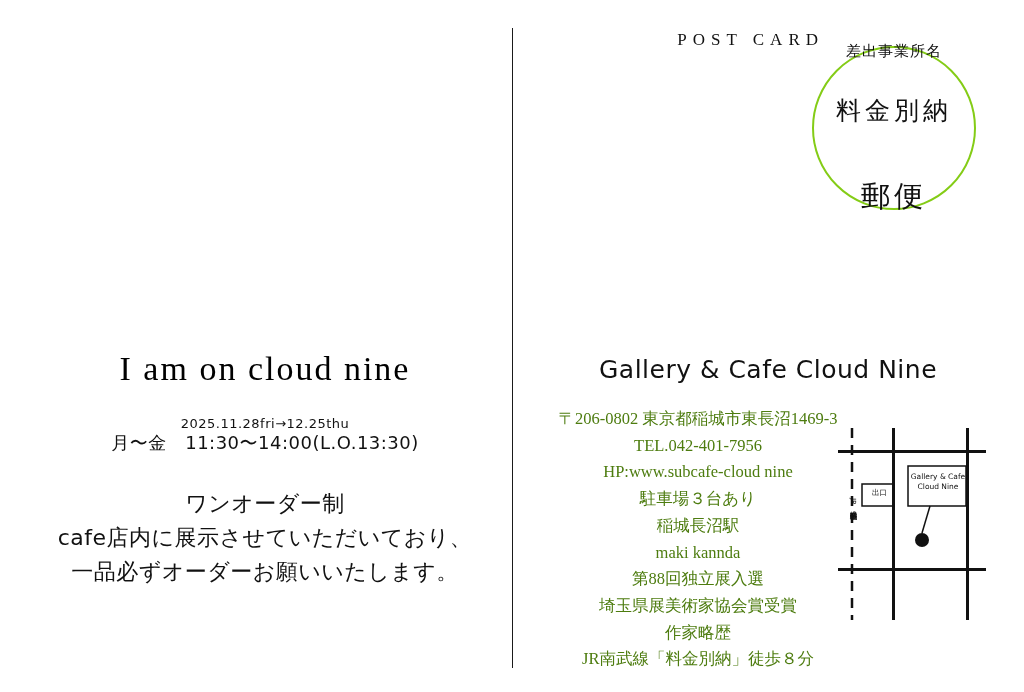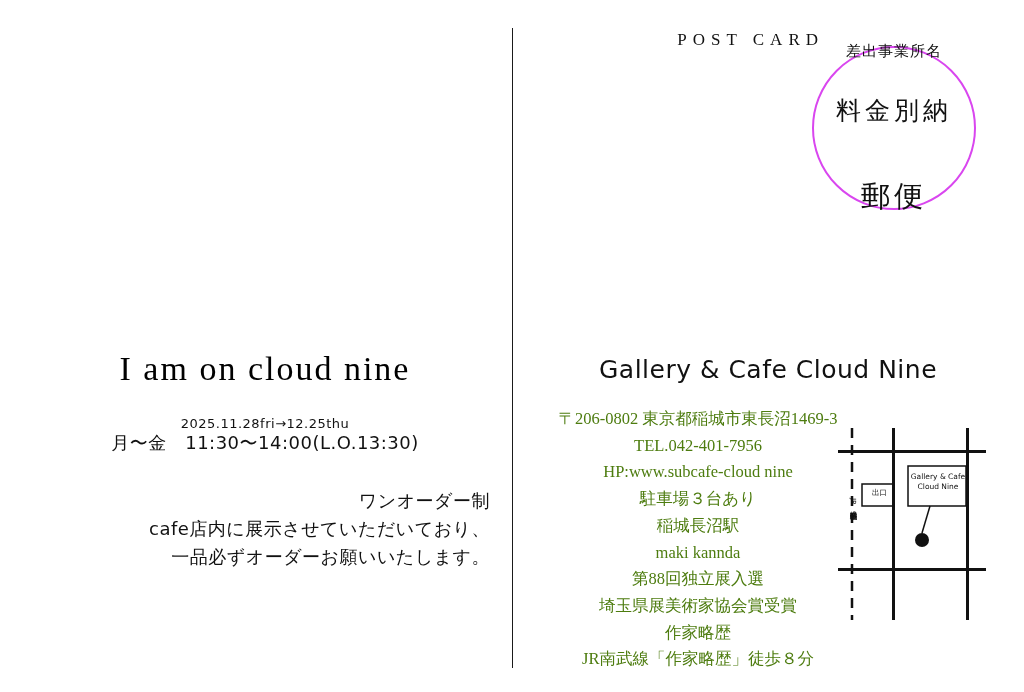--- a/index.html
+++ b/index.html
@@ -46,21 +46,21 @@
     background: #1a1a1a;
   }
 
   
   .stamp-circle {
     position: absolute;
     right: 48px;
     top: 46px;
     width: 164px;
     height: 164px;
-    border: 2px solid #d946ef;
+    border: 2px solid #84cc16;
     border-radius: 50%;
     display: flex;
     flex-direction: column;
     align-items: center;
     justify-content: center;
     box-sizing: border-box;
     font-family: "DejaVu Sans", sans-serif;
     gap: 10px;
   }
   .stamp-line-1 {
@@ -111,24 +111,23 @@
     font-family: "DejaVu Sans", sans-serif;
     font-size: 18px;
     margin-bottom: 8px;
     letter-spacing: 0.5px;
   }
   .notes-block {
     margin-top: 32px;
   }
   .note-line {
     font-family: "DejaVu Sans", sans-serif;
-    font-size: 18px;
+    font-size: 22px;
     line-height: 1.55;
     letter-spacing: 0.5px;
-    text-align: right;
   }
 
   
   .right-panel {
     position: absolute;
     left: 528px;
     top: 355px;
     width: 480px;
     text-align: center;
   }
@@ -225,21 +224,21 @@
     <div class="info-list">
       <div class="info-line">〒206-0802 東京都稲城市東長沼1469-3</div>
       <div class="info-line">TEL.042-401-7956</div>
       <div class="info-line">HP:www.subcafe-cloud nine</div>
       <div class="info-line">駐車場３台あり</div>
       <div class="info-line">稲城長沼駅</div>
       <div class="info-line">maki kannda</div>
       <div class="info-line">第88回独立展入選</div>
       <div class="info-line">埼玉県展美術家協会賞受賞</div>
       <div class="info-line">作家略歴</div>
-      <div class="info-line">JR南武線「作家略歴」徒歩８分</div>
+      <div class="info-line">JR南武線「料金別納」徒歩８分</div>
     </div>
   </div>
 
   <div class="map">
     <svg width="148" height="192" viewBox="0 0 148 192">
 
       <rect x="0" y="22" width="148" height="3" fill="#111"></rect>
       <rect x="0" y="140" width="148" height="3" fill="#111"></rect>
 
       <rect x="54" y="0" width="3" height="192" fill="#111"></rect>

